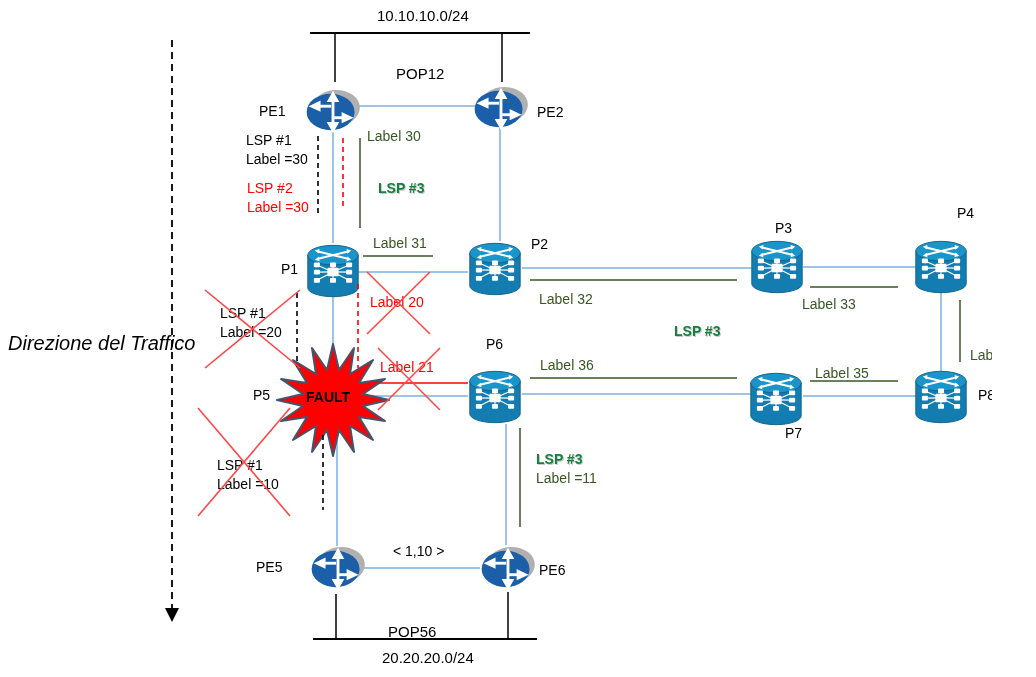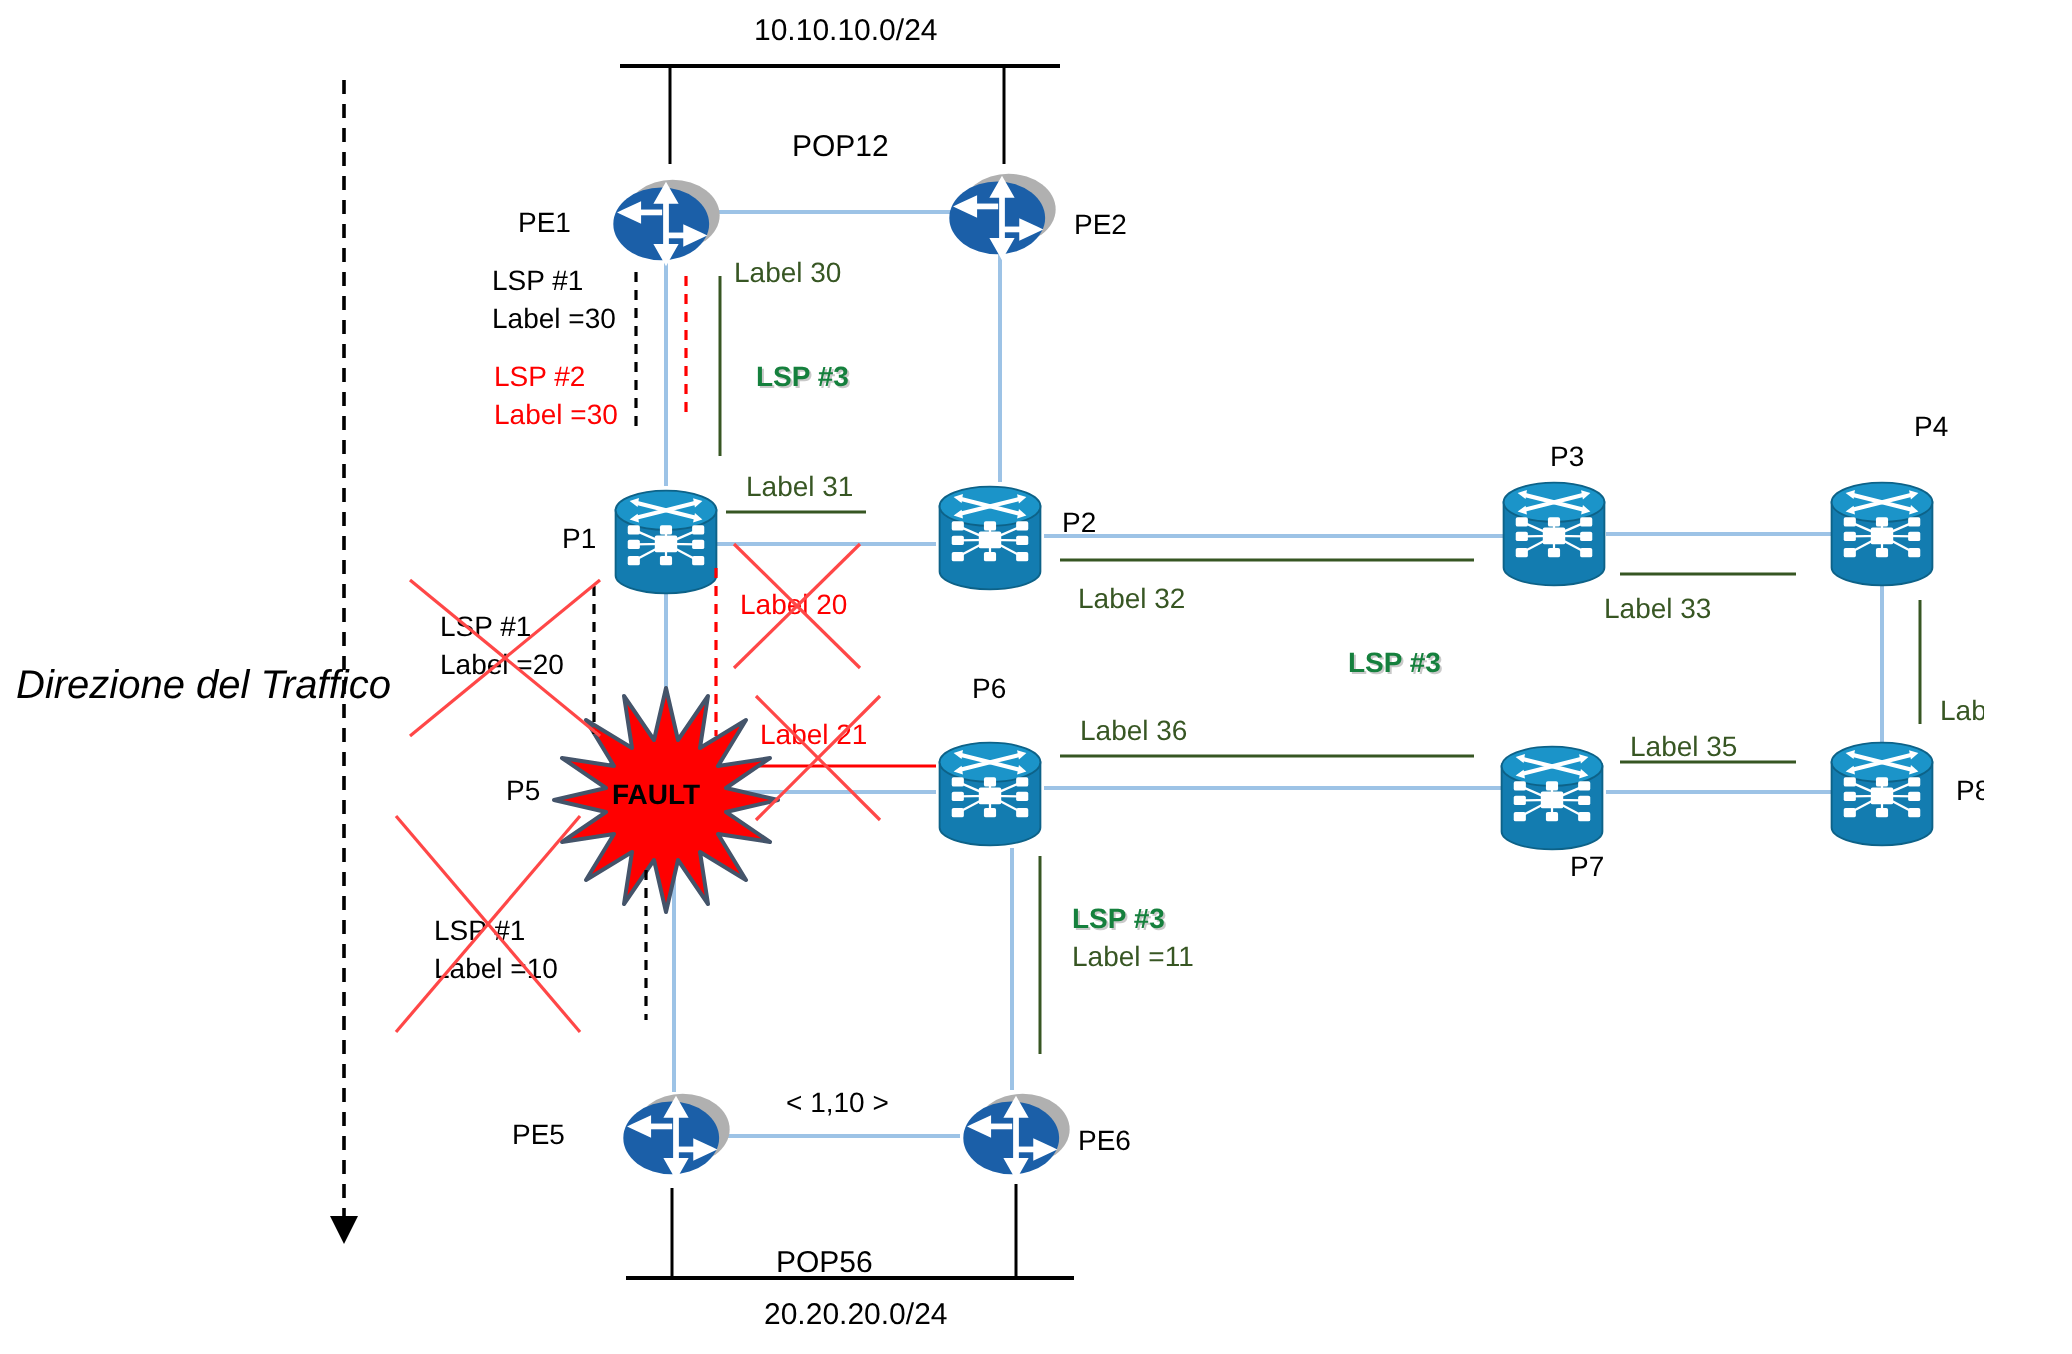--- a/index.html
+++ b/index.html
@@ -149,21 +149,21 @@
   </svg>
 
   <div class="lbl big" style="left:377px;top:6px;">10.10.10.0/24</div>
   <div class="lbl big" style="left:396px;top:64px;">POP12</div>
   <div class="lbl big" style="left:382px;top:648px;">20.20.20.0/24</div>
   <div class="lbl big" style="left:388px;top:596px;margin-top:26px;">POP56</div>
 
   <div class="lbl" style="left:259px;top:102px;">PE1</div>
   <div class="lbl" style="left:537px;top:103px;">PE2</div>
   <div class="lbl" style="left:281px;top:260px;">P1</div>
-  <div class="lbl" style="left:531px;top:235px;margin-top:17px;">P2</div>
+  <div class="lbl" style="left:531px;top:235px;">P2</div>
   <div class="lbl" style="left:775px;top:219px;">P3</div>
   <div class="lbl" style="left:933px;top:204px;margin-left:24px;">P4</div>
   <div class="lbl" style="left:253px;top:386px;">P5</div>
   <div class="lbl" style="left:486px;top:335px;">P6</div>
   <div class="lbl" style="left:785px;top:424px;">P7</div>
   <div class="lbl" style="left:978px;top:386px;">P8</div>
   <div class="lbl" style="left:256px;top:558px;">PE5</div>
   <div class="lbl" style="left:539px;top:561px;">PE6</div>
 
   <div class="lbl" style="left:246px;top:131px;">

